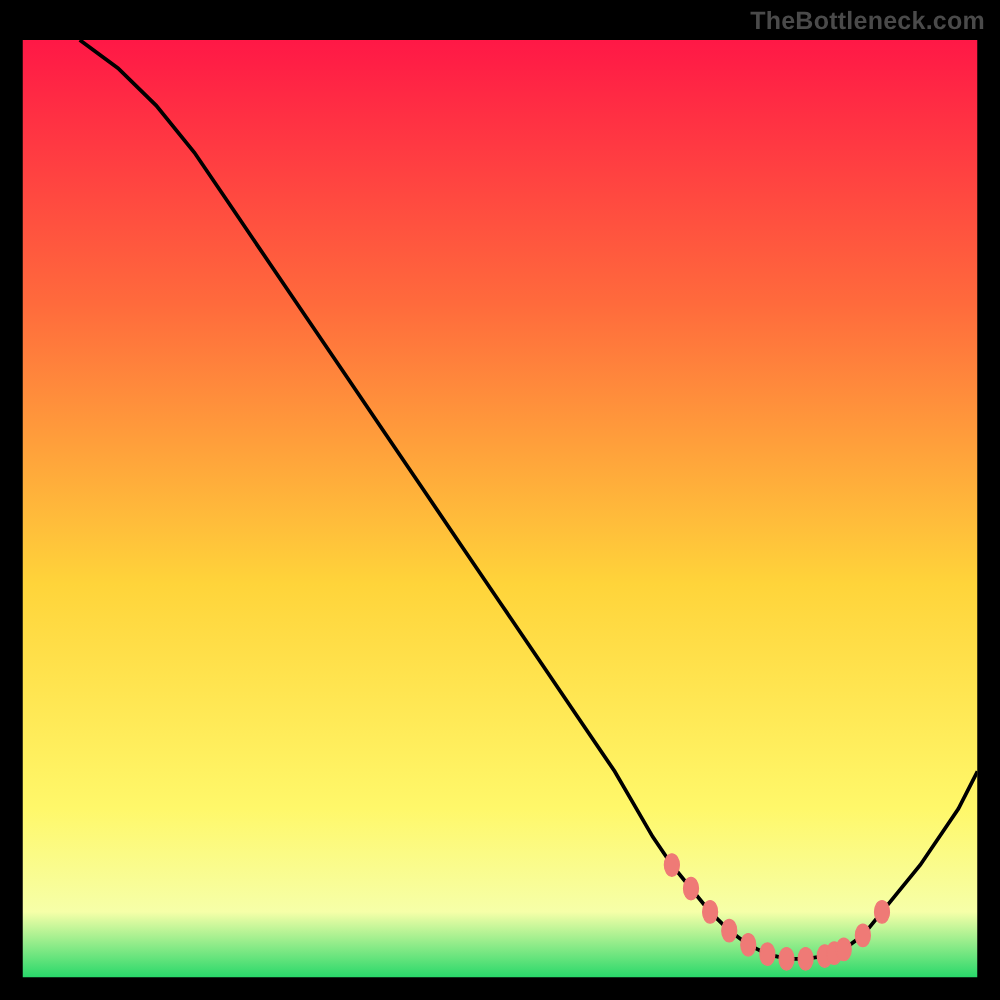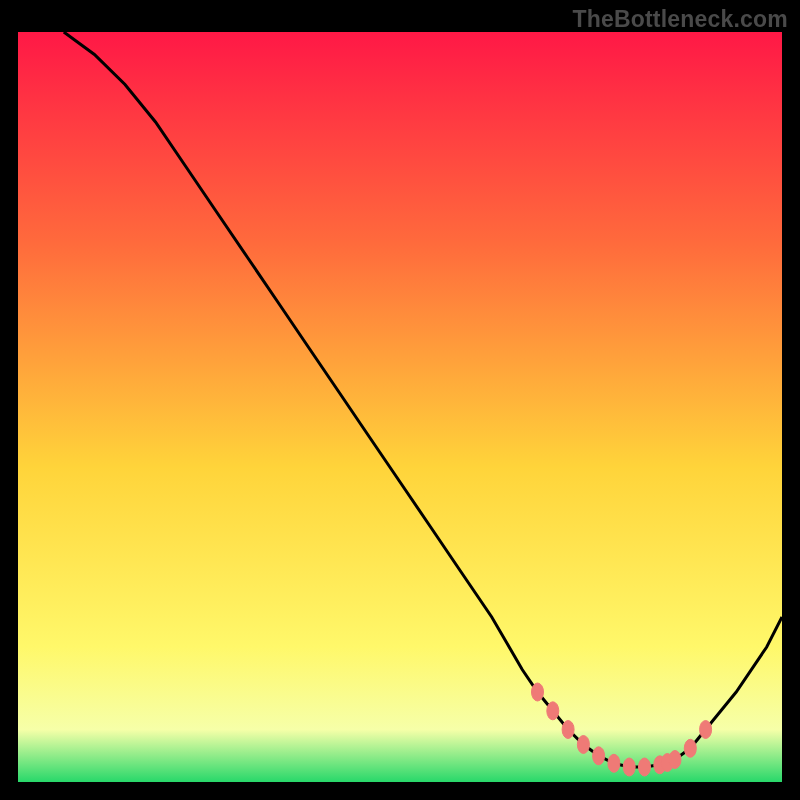--- a/index.html
+++ b/index.html
@@ -8,21 +8,21 @@
     position: relative;
     width: 800px;
     height: 800px;
     background: #000;
   }
   .watermark {
     position: absolute;
     top: 6px;
     right: 12px;
     font-family: Arial, Helvetica, sans-serif;
-    font-size: 23px;
+    font-size: 20px;
     font-weight: 600;
     color: #4a4a4a;
     letter-spacing: 0.2px;
     z-index: 10;
   }
   .plot-area {
     position: absolute;
     left: 18px;
     top: 32px;
     width: 764px;

